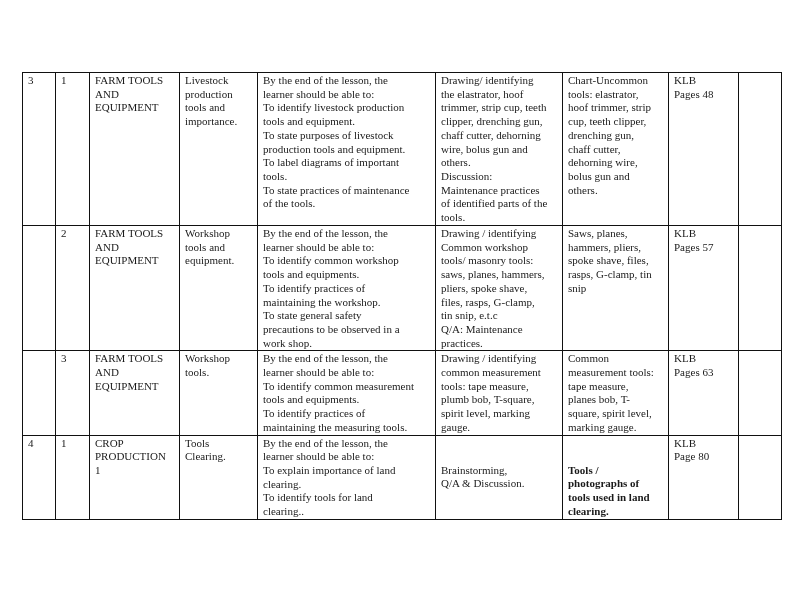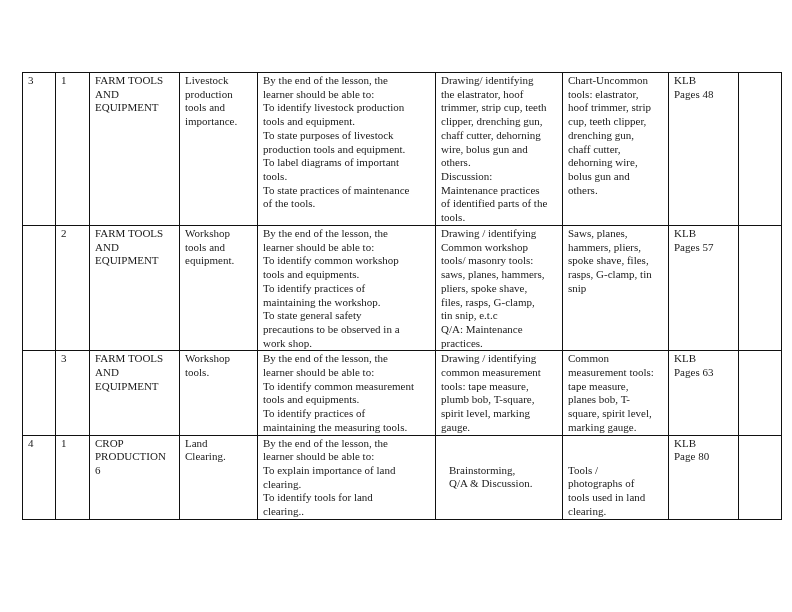--- a/index.html
+++ b/index.html
@@ -44,21 +44,21 @@
     col.c-subtopic { width: 78px; }
     col.c-objectives { width: 178px; }
     col.c-activities { width: 127px; }
     col.c-resources { width: 106px; }
     col.c-references { width: 70px; }
     col.c-remarks { width: 43px; }
     tr.r1 { height: 153px; }
     tr.r2 { height: 124px; }
     tr.r3 { height: 83px; }
     tr.r4 { height: 83px; }
-    td .pad-top-3 { display: block; padding-top: 27px; margin-left: 8px; }
+    td .pad-top-3 { display: block; padding-top: 27px; }
     td .pad-top-2 { display: block; padding-top: 13px; }
   </style>
 </head>
 <body>
 
 <div class="page">
   <table class="scheme">
     <colgroup>
       <col class="c-week">
         <col class="c-lesson">
@@ -179,32 +179,32 @@
 marking gauge.</td>
         <td>KLB
 Pages 63</td>
         <td></td>
       </tr>
       <tr class="r4">
         <td>4</td>
         <td>1</td>
         <td>CROP
 PRODUCTION
-6</td>
-        <td>Land
+1</td>
+        <td>Tools
 Clearing.</td>
         <td>By the end of the lesson, the
 learner should be able to:
 To explain importance of land
 clearing.
 To identify tools for land
 clearing..</td>
         <td><span class="pad-top-3">Brainstorming,
 Q/A &amp; Discussion.</span></td>
-        <td><span class="pad-top-2" style="padding-top:27px;">Tools /
+        <td><span class="pad-top-2" style="padding-top:27px;font-weight:bold;">Tools /
 photographs of
 tools used in land
 clearing.</span></td>
         <td>KLB
 Page 80</td>
         <td></td>
       </tr>
     </tbody>
   </table>
 </div>

